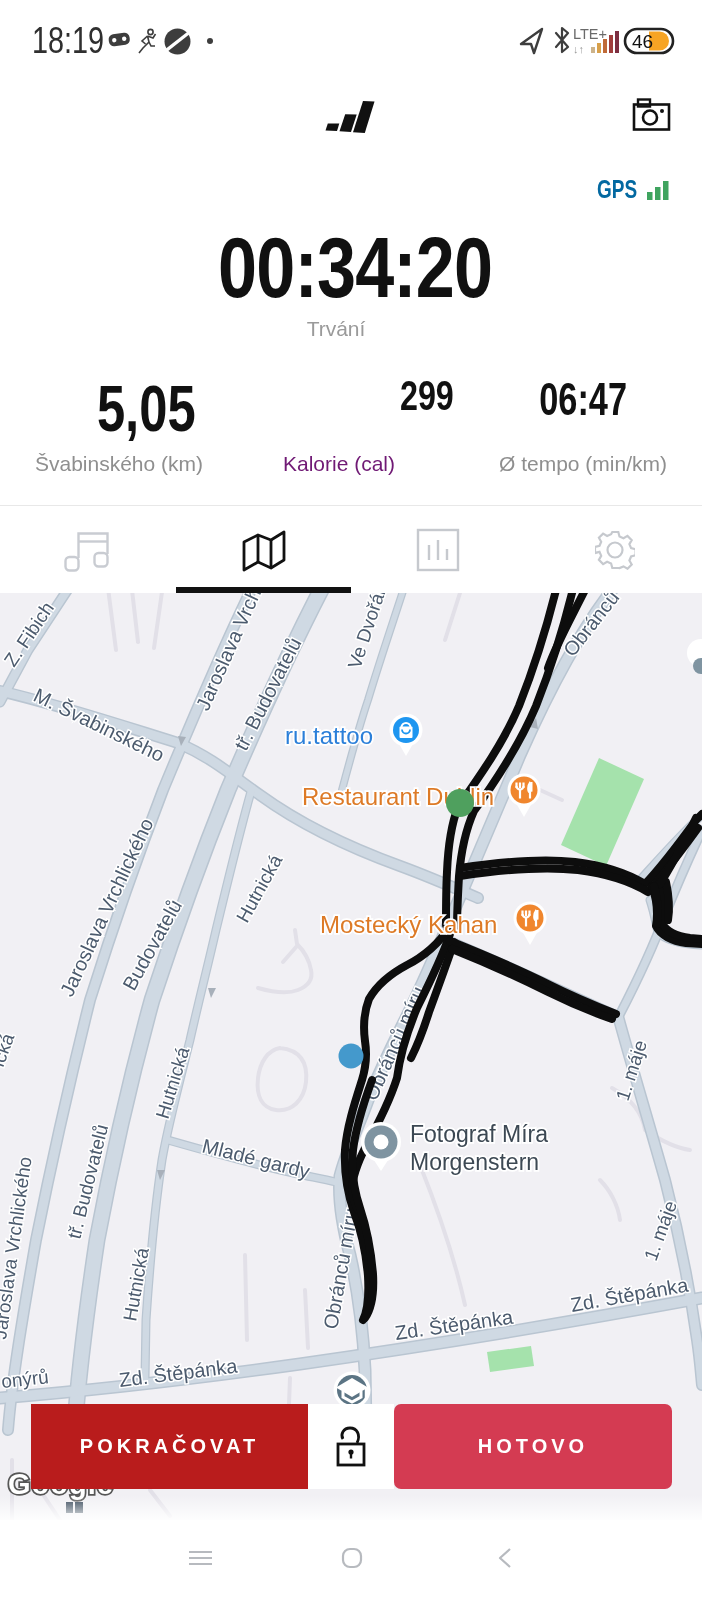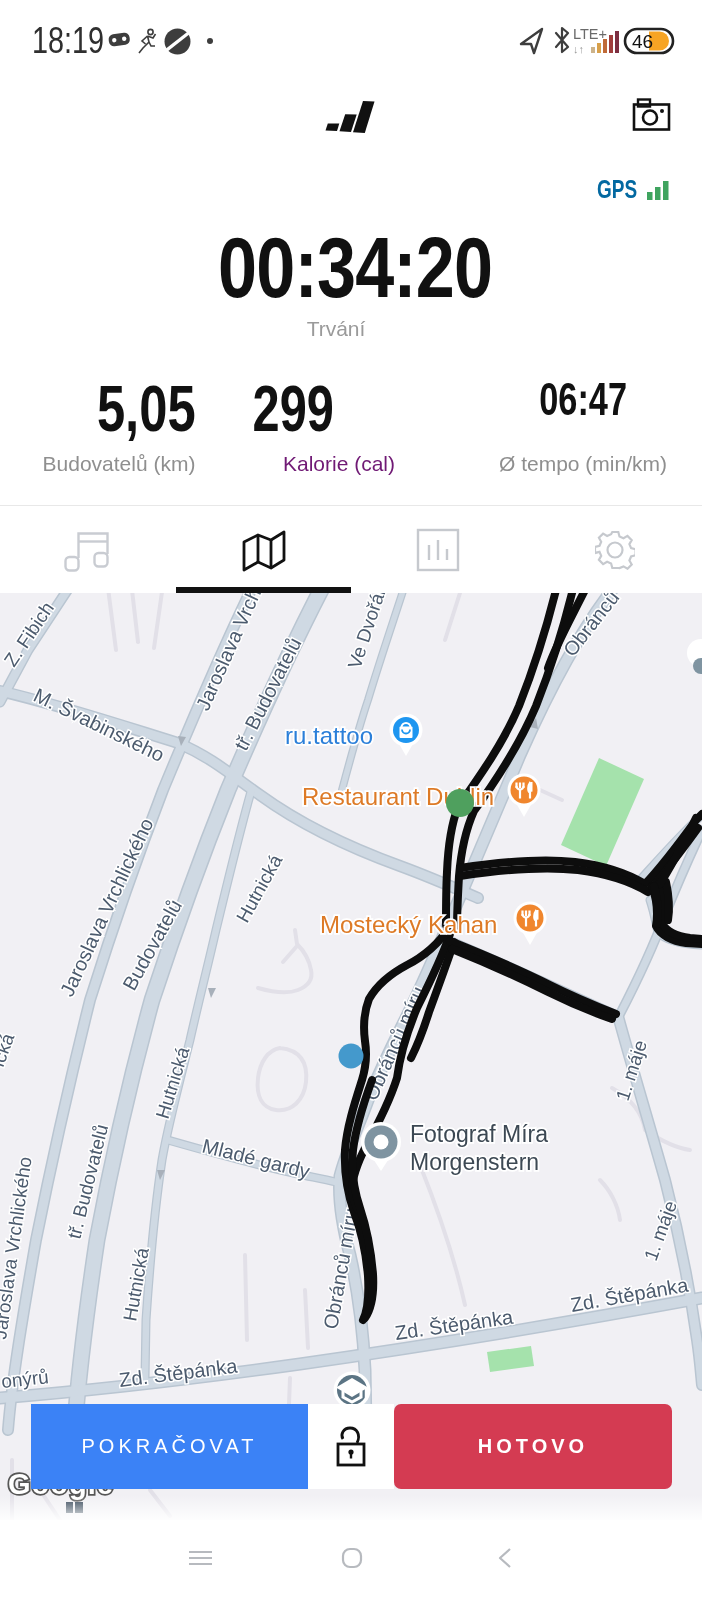--- a/index.html
+++ b/index.html
@@ -77,23 +77,23 @@
   <rect x="9" y="8" width="5.5" height="13" fill="#3fa45f"></rect>
   <rect x="17" y="2" width="5.5" height="19" fill="#3fa45f"></rect>
 </svg>
 
 <div class="abs num" style="left:4px;top:218px;width:702px;text-align:center;font-size:86px;"><span style="display:inline-block;transform:scaleX(0.815);letter-spacing:-1px;">00:34:20</span></div>
 
 <div class="abs" style="left:0;top:317px;width:644px;text-align:center;font-size:21px;color:#9a9a9a;padding-left:14px;">Trvání</div>
 
 <div class="abs num" style="left:0px;top:371px;width:230px;text-align:center;font-size:65px;margin-left:31px;"><span style="display:inline-block;transform:scaleX(0.78);">5,05</span></div>
 
-<div class="abs" style="left:0px;top:452px;width:238px;text-align:center;font-size:21px;color:#8f8f8f;">Budovatelů (km)</div>
-
-<div class="abs num" style="left:239px;top:371px;width:224px;text-align:left;font-size:65px;"><span style="display:inline-block;transform:scaleX(0.75);">299</span></div>
+<div class="abs" style="left:0px;top:452px;width:238px;text-align:center;font-size:21px;color:#8f8f8f;">Švabinského (km)</div>
+
+<div class="abs num" style="left:239px;top:371px;width:224px;text-align:right;font-size:43px;"><span style="display:inline-block;transform:scaleX(0.75);">299</span></div>
 
 <div class="abs" style="left:227px;top:452px;width:224px;text-align:center;font-size:21px;color:#701a75;">Kalorie (cal)</div>
 
 <div class="abs num" style="left:464px;top:371px;width:238px;text-align:center;font-size:47px;"><span style="display:inline-block;transform:scaleX(0.73);">06:47</span></div>
 
 <div class="abs" style="left:464px;top:452px;width:238px;text-align:center;font-size:21px;color:#8f8f8f;">Ø tempo (min/km)</div>
 
 <div class="abs" style="left:0;top:505px;width:702px;height:88px;border-top:1px solid #e8e8e8;background:#fff;"></div>
 
 <svg class="abs" style="left:63px;top:531px;" width="46" height="41" viewBox="0 0 46 41">
@@ -345,21 +345,21 @@
 
 <rect x="0" y="1495" width="702" height="25" fill="url(#fadegrad)"></rect>
 <defs>
 <linearGradient id="fadegrad" x1="0" y1="1495" x2="0" y2="1520" gradientUnits="userSpaceOnUse">
 <stop offset="0" stop-color="#ffffff" stop-opacity="0"></stop>
 <stop offset="1" stop-color="#ffffff" stop-opacity="0.9"></stop>
 </linearGradient>
 </defs>
 </svg>
 
-<div class="abs" style="left:31px;top:1404px;width:277px;height:85px;background:#3b82f6;color:#fff;font-size:20px;font-weight:normal;letter-spacing:4px;display:flex;align-items:center;justify-content:center;">POKRAČOVAT</div>
+<div class="abs" style="left:31px;top:1404px;width:277px;height:85px;background:#b91c1c;color:#fff;font-size:20px;font-weight:bold;letter-spacing:4px;display:flex;align-items:center;justify-content:center;">POKRAČOVAT</div>
 
 <div class="abs" style="left:308px;top:1404px;width:86px;height:85px;background:#fff;display:flex;align-items:center;justify-content:center;">
   <svg width="36" height="44" viewBox="0 0 36 44">
     <rect x="5" y="19" width="26" height="21" fill="#fff" stroke="#111" stroke-width="2.8"></rect>
     <path d="M24 18 C28 10 24 3 17 3 C10.5 3 7 9.5 10 14" fill="none" stroke="#111" stroke-width="2.8"></path>
     <circle cx="18" cy="27" r="2.6" fill="#111"></circle>
     <rect x="16.8" y="27.5" width="2.4" height="6" fill="#111"></rect>
   </svg>
 </div>
 

